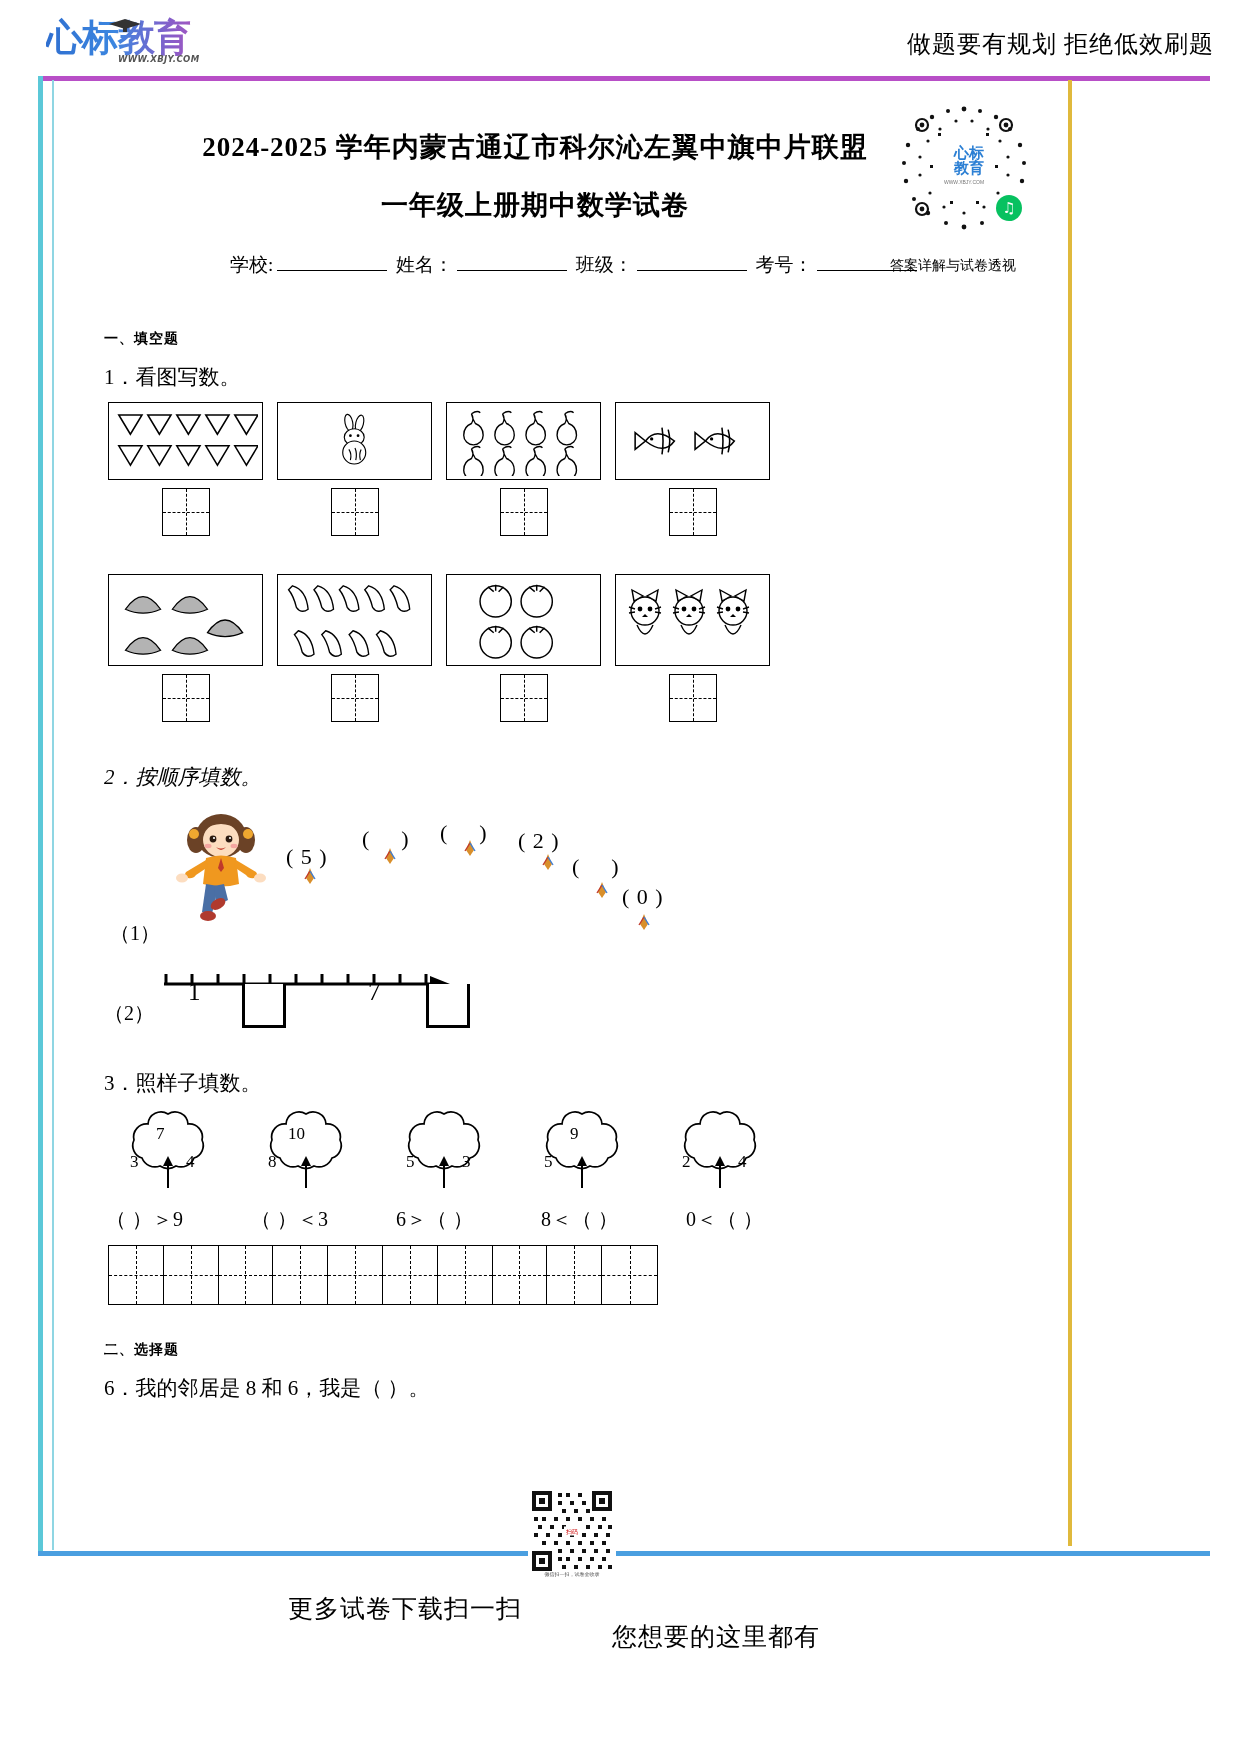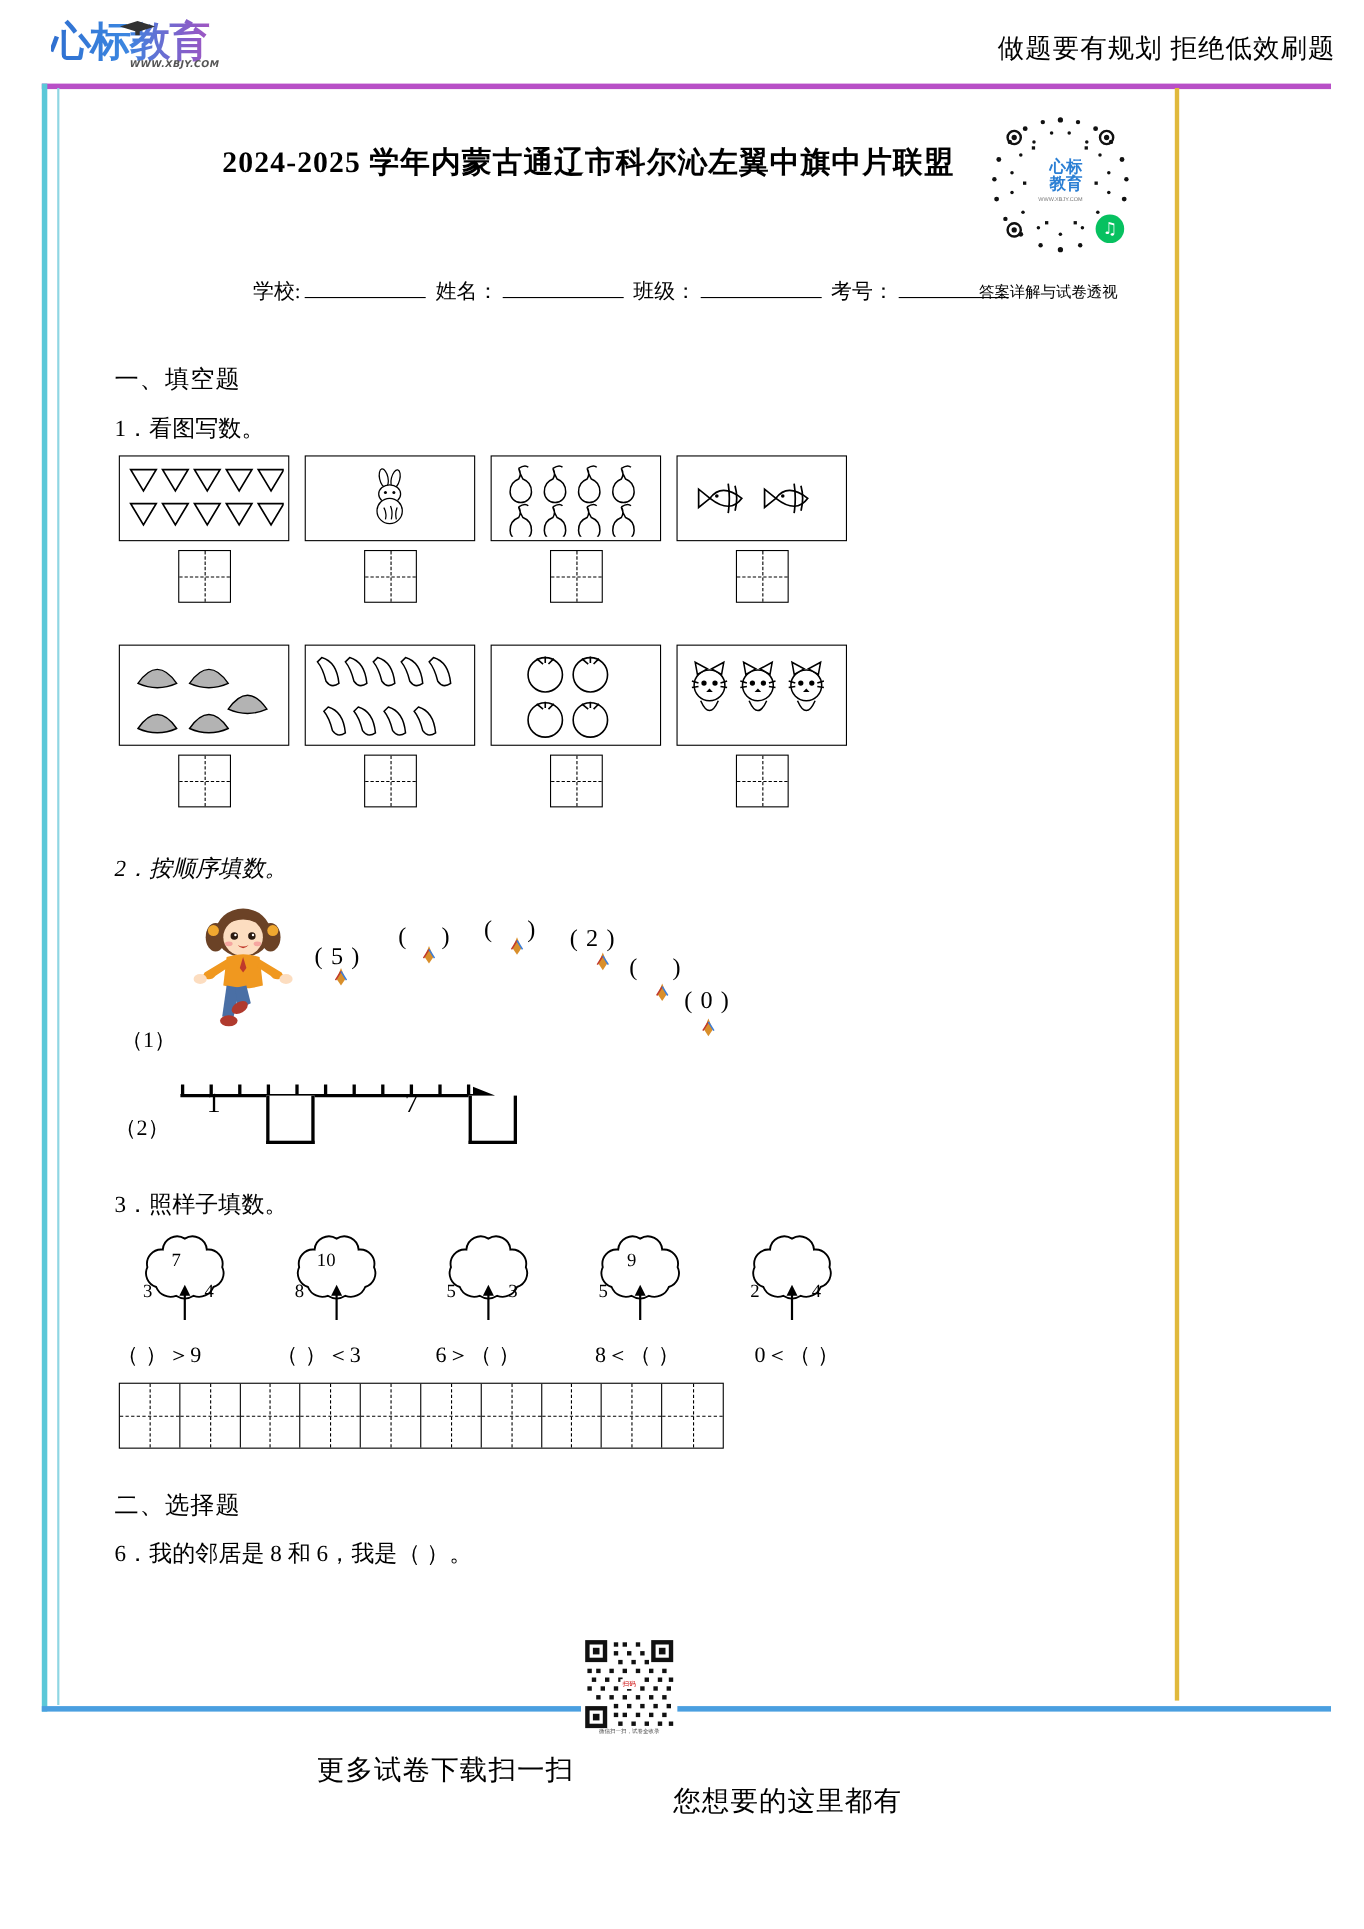--- a/index.html
+++ b/index.html
@@ -99,21 +99,21 @@
   .answer-link {
     position:absolute; left:890px; top:257px;
     font-size:14px; font-family:"Liberation Sans", sans-serif;
     white-space:nowrap;
   }
 
   
   .content { position:absolute; left:104px; top:330px; width:900px; }
 
   .section-head {
-    font-size:22px; font-weight:normal;
+    font-size:14px; font-weight:bold;
     font-family:"Liberation Sans", sans-serif;
     margin:0 0 14px 0; letter-spacing:1px;
   }
   .q-text {
     font-size:21px; line-height:30px; margin:0 0 10px 0;
     font-family:"Liberation Serif", serif;
   }
 
   
   .pic-row { display:flex; gap:14px; margin:6px 0 0 4px; }
@@ -223,20 +223,21 @@
 </div>
 
 <div class="frame-top"></div>
 <div class="frame-left"></div>
 <div class="frame-left2"></div>
 <div class="frame-right"></div>
 <div class="frame-bottom"></div>
 
 <div class="paper-title">
   <span>2024-2025 学年内蒙古通辽市科尔沁左翼中旗中片联盟</span>
+  <span class="line2">一年级上册期中数学试卷</span>
 </div>
 
 <div class="title-qr">
   <svg class="qr-dots" viewBox="0 0 128 128">
     <g fill="#111">
       <circle cx="64" cy="6" r="2.4"></circle>
         <circle cx="80" cy="8" r="2"></circle>
         <circle cx="48" cy="8" r="2"></circle>
       <circle cx="96" cy="14" r="2.2"></circle>
         <circle cx="32" cy="14" r="2.2"></circle>

